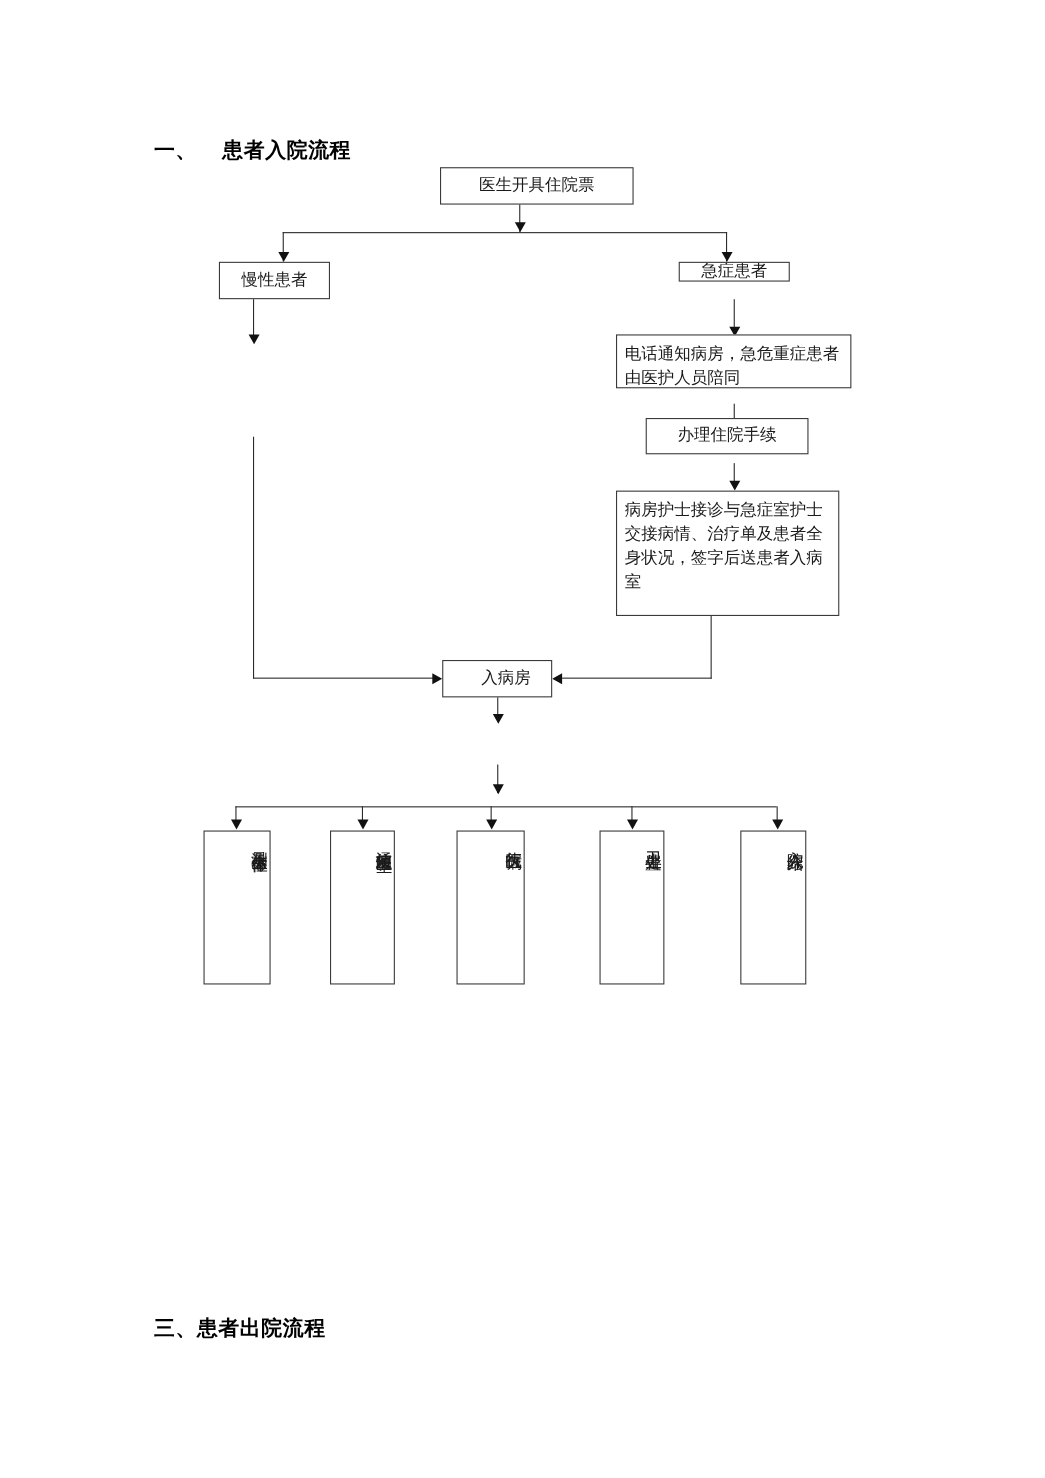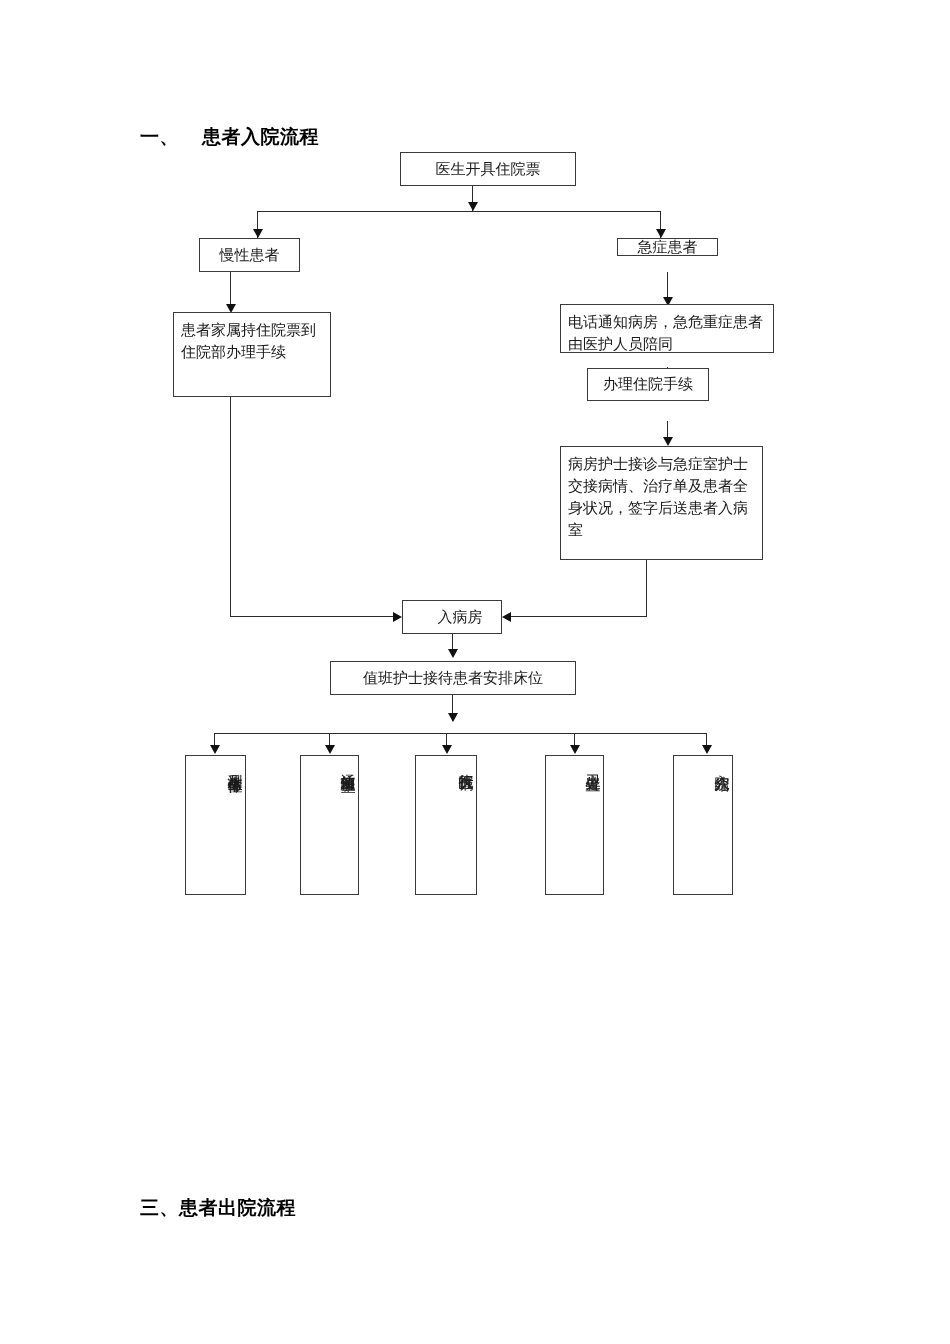--- a/index.html
+++ b/index.html
@@ -103,51 +103,49 @@
   <div class="ln-v" style="left:660px; top:211px; height:27px;"></div>
   <div class="arrow-d" style="left:656px; top:229px;"></div>
 
   <div class="node center" style="left:199px; top:238px; width:101px; height:34px;">慢性患者</div>
 
   <div class="node center" style="left:617px; top:238px; width:101px; height:18px;">急症患者</div>
 
   <div class="ln-v" style="left:230px; top:272px; height:36px;"></div>
   <div class="arrow-d" style="left:226px; top:304px;"></div>
 
-  <div class="node toptext" style="left:173px; top:312px; width:158px; height:85px;">患者家属持住院票到住院部办理手续</div>
 
   <div class="ln-v" style="left:230px; top:397px; height:220px;"></div>
   <div class="ln-h" style="left:230px; top:616px; width:164px;"></div>
   <div class="arrow-r" style="left:393px; top:612px;"></div>
 
   <div class="ln-v" style="left:667px; top:272px; height:31px;"></div>
   <div class="arrow-d" style="left:663px; top:297px;"></div>
 
   <div class="node toptext" style="left:560px; top:304px; width:214px; height:49px;">电话通知病房，急危重症患者由医护人员陪同</div>
 
   <div class="ln-v" style="left:667px; top:367px; height:20px;"></div>
   <div class="arrow-d" style="left:663px; top:381px;"></div>
 
-  <div class="node center" style="left:587px; top:368px; width:122px; height:33px;">办理住院手续</div>
+  <div class="node center" style="left:587px; top:380px; width:148px; height:33px;">办理住院手续</div>
 
   <div class="ln-v" style="left:667px; top:421px; height:22px;"></div>
   <div class="arrow-d" style="left:663px; top:437px;"></div>
 
   <div class="node toptext" style="left:560px; top:446px; width:203px; height:114px;">病房护士接诊与急症室护士交接病情、治疗单及患者全身状况，签字后送患者入病室</div>
 
   <div class="ln-v" style="left:646px; top:560px; height:57px;"></div>
   <div class="ln-h" style="left:511px; top:616px; width:136px;"></div>
   <div class="arrow-l" style="left:502px; top:612px;"></div>
 
   <div class="node center" style="left:402px; top:600px; width:100px; height:34px;padding-left:16px;">入病房</div>
 
   <div class="ln-v" style="left:452px; top:634px; height:20px;"></div>
   <div class="arrow-d" style="left:448px; top:649px;"></div>
 
-  <div class="node center" style="left:330px; top:661px; width:246px; height:34px;">值班护士接待患者安排床位</div>
 
   <div class="ln-v" style="left:452px; top:695px; height:26px;"></div>
   <div class="arrow-d" style="left:448px; top:713px;"></div>
   <div class="ln-h" style="left:214px; top:733px; width:492px;"></div>
 
   <div class="ln-v" style="left:214px; top:733px; height:16px;"></div>
   <div class="arrow-d" style="left:210px; top:745px;"></div>
   <div class="ln-v" style="left:329px; top:733px; height:16px;"></div>
   <div class="arrow-d" style="left:325px; top:745px;"></div>
   <div class="ln-v" style="left:446px; top:733px; height:16px;"></div>

